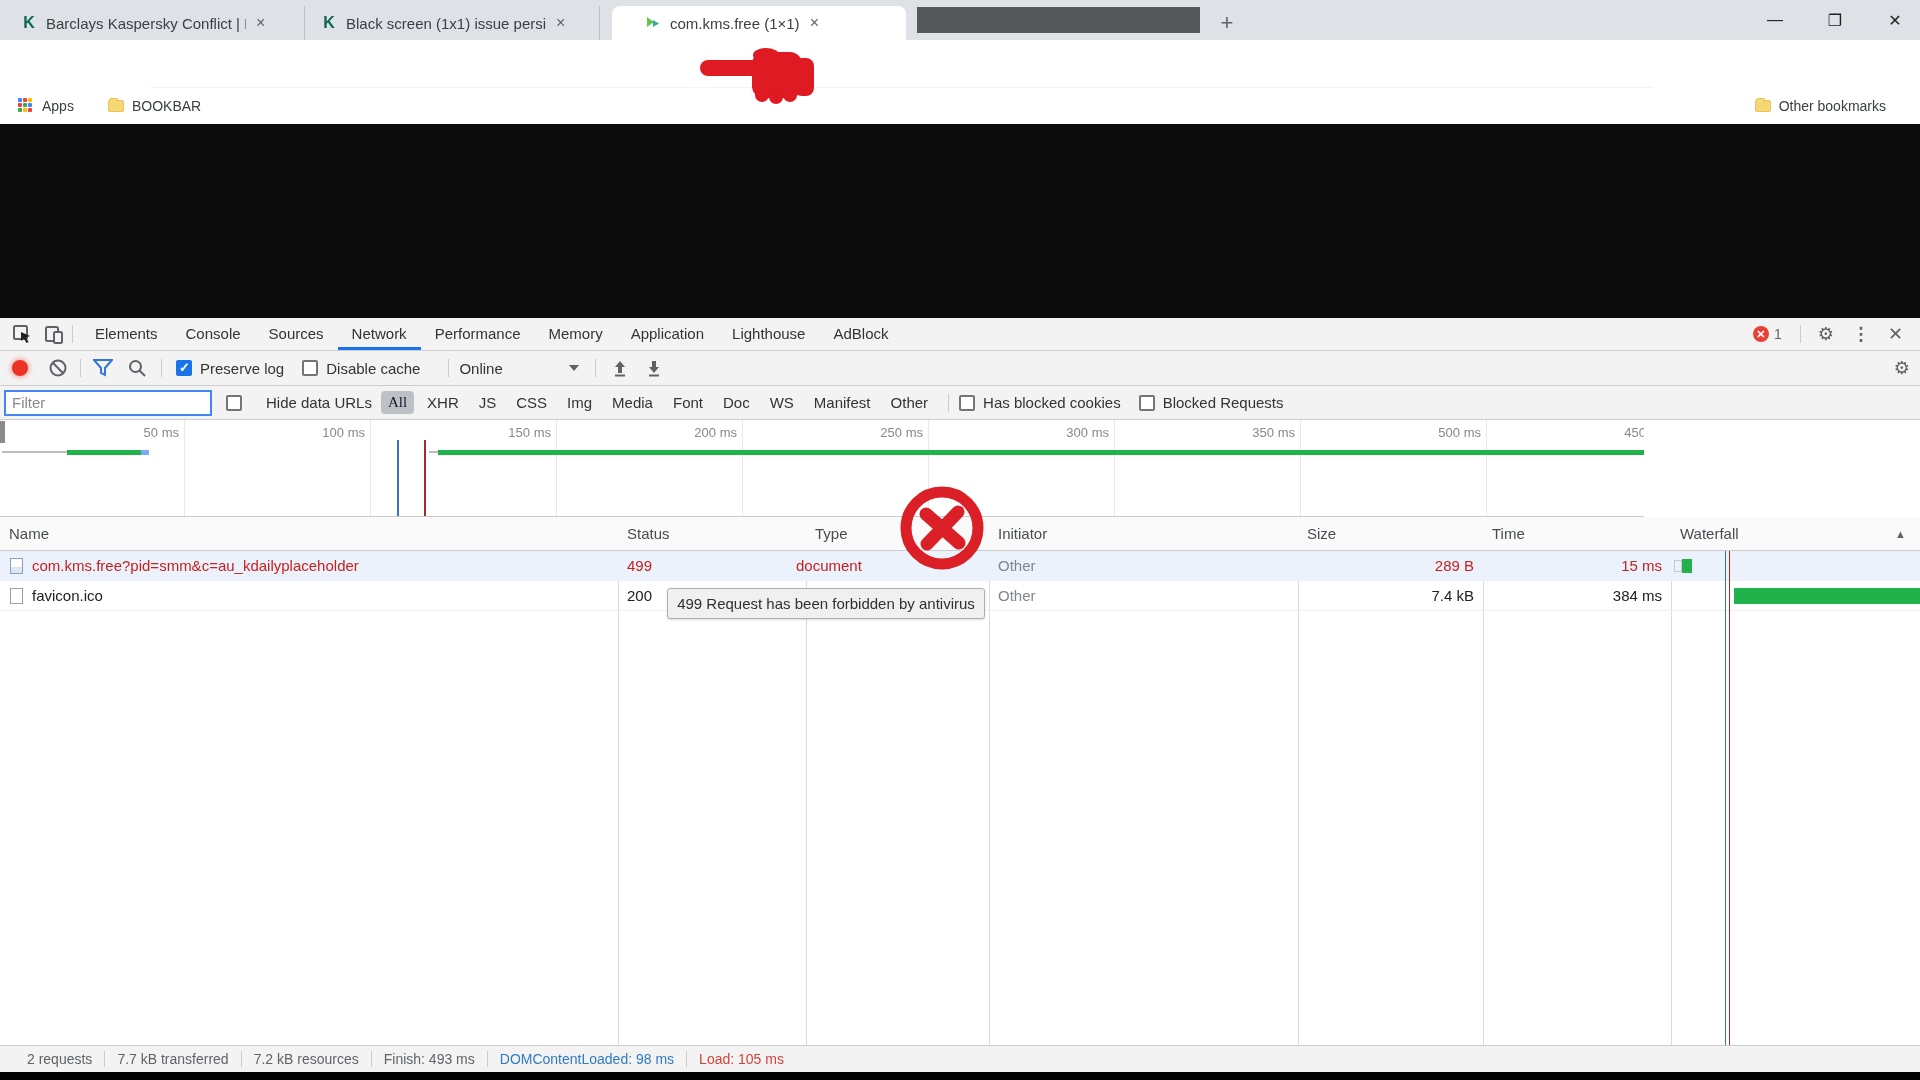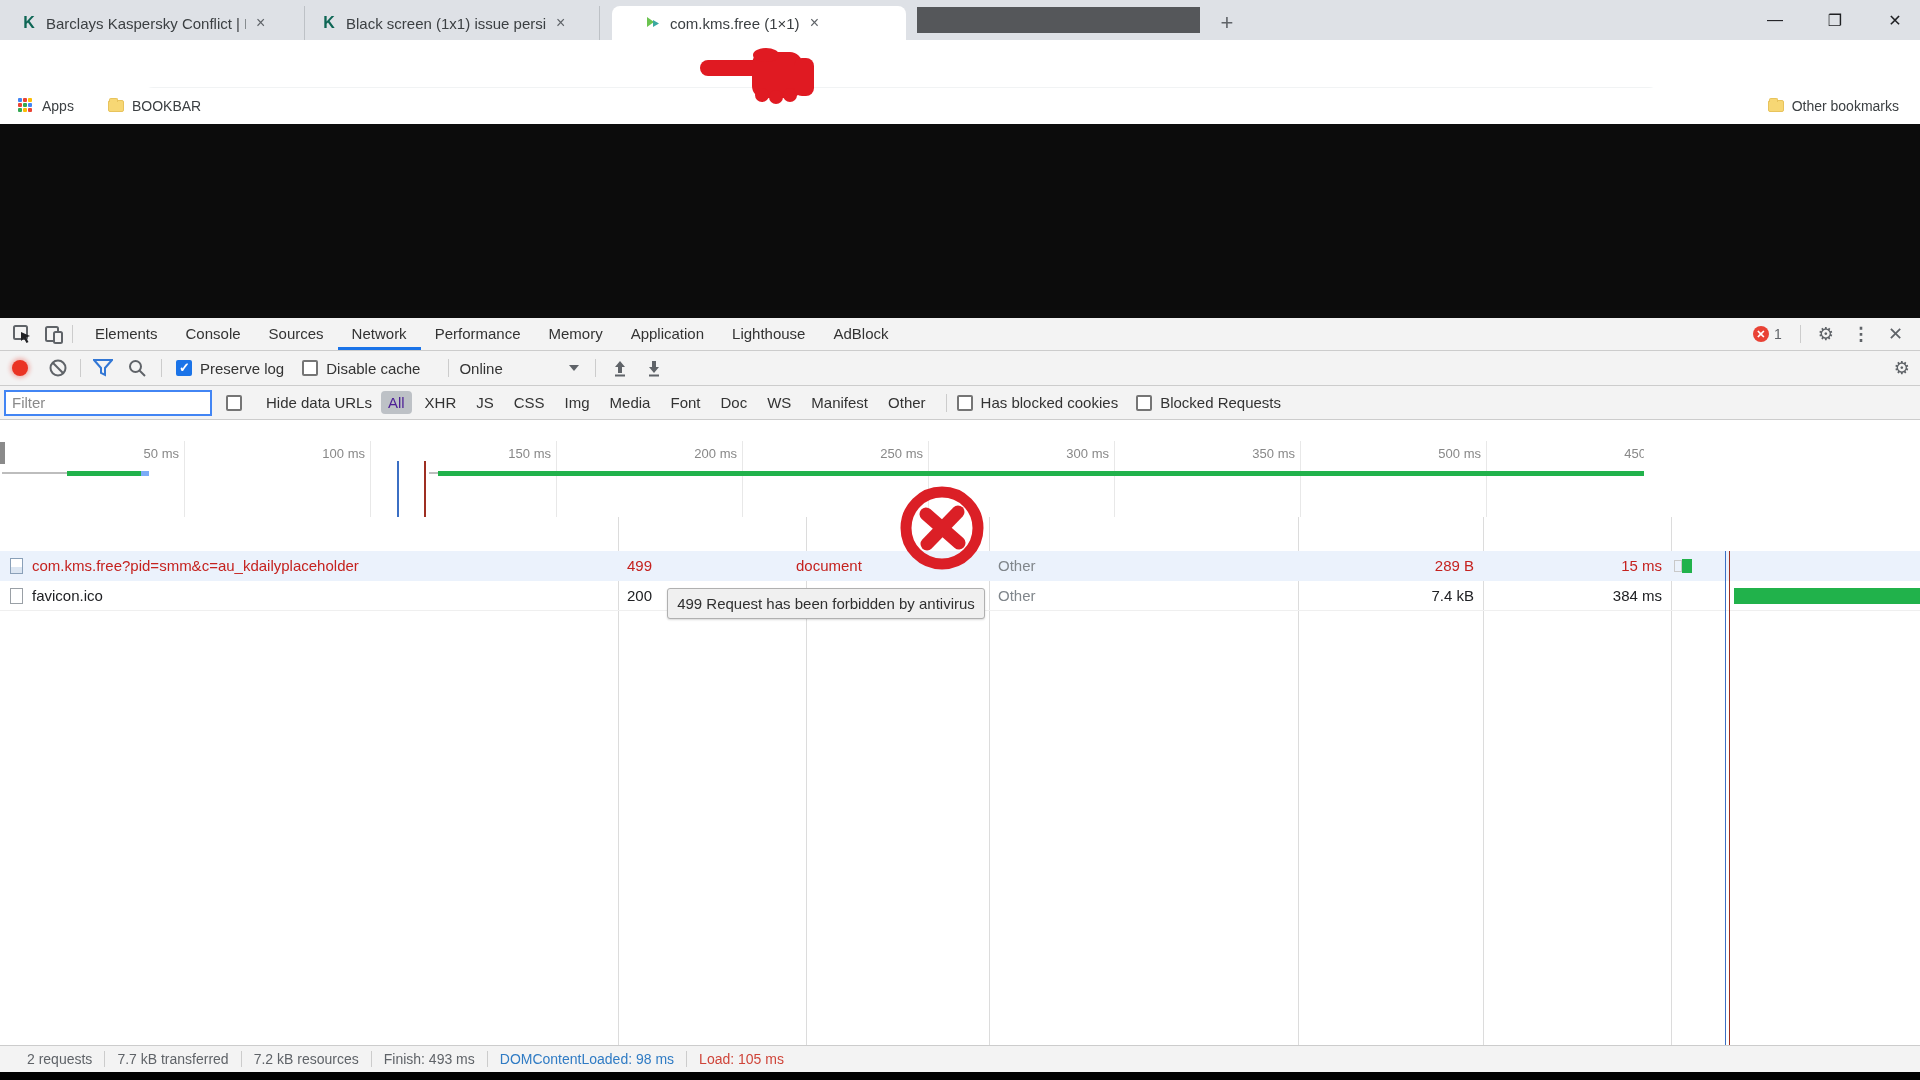--- a/index.html
+++ b/index.html
@@ -61,23 +61,23 @@
   .chk.on { background:#1a73e8; border-color:#1a73e8; position:relative; }
   .chk.on:after { content:"✓"; position:absolute; left:1px; top:-2px; color:#fff; font-size:13px; font-weight:bold; }
   .tbitem { display:flex; align-items:center; margin-right:18px; }
 
   #dt-filterbar { left:0; top:386px; width:1920px; height:34px; background:#f3f3f3; border-bottom:1px solid #ccc;
                   display:flex; align-items:center; font-size:15px; color:#333; }
   #filter-input { width:208px; height:26px; margin-left:4px; border:2px solid #4285f4; background:#fff;
                   font-size:15px; padding:0 6px; outline:none; font-family:"Liberation Sans",sans-serif; }
   #filter-input::placeholder { color:#8a8a8a; }
   .chip { padding:3px 7px; margin:0 3px; color:#333; border-radius:4px; white-space:nowrap; }
-  .chip.sel { background:#bdc1c6; color:#4c1d95; }
-
-  #overview { left:0; top:420px; width:1644px; height:97px; background:#fff; border-bottom:1px solid #ccc; overflow:hidden;margin-top:21px; }
+  .chip.sel { background:#bdc1c6; color:#0f172a;font-family:Liberation Serif, serif; }
+
+  #overview { left:0; top:420px; width:1644px; height:97px; background:#fff; border-bottom:1px solid #ccc; overflow:hidden; }
   .gridline { position:absolute; top:0; width:1px; height:97px; background:#e8e8e8; }
   .ticklbl { position:absolute; top:5px; width:84px; text-align:right; font-size:13px; color:#888; }
   .ovbar { position:absolute; height:5px; background:#21b24b; top:30px; }
   .ovline { position:absolute; height:2px; background:#bdbdbd; top:31px; }
   .evline { position:absolute; top:20px; height:77px; width:2px; }
   #ov-grip { position:absolute; left:0; top:1px; width:5px; height:22px; background:#8a8a8a; }
 
   
   #nettable { left:0; top:517px; width:1920px; height:528px; background:#fff; font-size:15px; }
   #thead { position:absolute; left:0; top:0; width:1920px; height:34px; background:#fafafa;
@@ -188,21 +188,21 @@
       <i style="background:#34a853"></i>
         <i style="background:#fbbc05"></i>
         <i style="background:#ea4335"></i>
     </span>
     <span class="lbl">Apps</span>
   </div>
   <div class="bm" style="margin-left:34px;">
     <span class="folder"></span>
     <span class="lbl">BOOKBAR</span>
   </div>
-  <div class="bm" style="margin-left:auto;margin-right:21px;padding-left:12px;">
+  <div class="bm" style="margin-left:auto;margin-right:34px;padding-left:12px;">
     <span class="folder"></span>
     <span class="lbl">Other bookmarks</span>
   </div>
 </div>
 
 <div id="pagecontent" class="abs"></div>
 
 <div id="dt-tabbar" class="abs">
   <span class="dt-icon">
     <svg width="20" height="20" viewBox="0 0 20 20">
@@ -338,20 +338,30 @@
 </div>
 
 <div id="nettable" class="abs">
   <div class="colsep" style="left:618px;"></div>
   <div class="colsep" style="left:806px;"></div>
   <div class="colsep" style="left:989px;"></div>
   <div class="colsep" style="left:1298px;"></div>
   <div class="colsep" style="left:1483px;"></div>
   <div class="colsep" style="left:1671px;"></div>
 
+  <div id="thead">
+    <span class="th" style="left:0;">Name</span>
+    <span class="th" style="left:618px;">Status</span>
+    <span class="th" style="left:806px;">Type</span>
+    <span class="th" style="left:989px;">Initiator</span>
+    <span class="th" style="left:1298px;">Size</span>
+    <span class="th" style="left:1483px;">Time</span>
+    <span class="th" style="left:1671px;">Waterfall</span>
+    <span class="th" style="left:1886px;font-size:11px;color:#5f6368;">▲</span>
+  </div>
 
   <div class="row" style="top:34px;background:#ebf2fc;">
     <span class="cell" style="left:0;width:618px;">
       <span class="fileicon doc"></span><span class="err">com.kms.free?pid=smm&amp;c=au_kdailyplaceholder</span>
     </span>
     <span class="cell err" style="left:627px;width:170px;">499</span>
     <span class="cell err" style="left:796px;width:165px;">document</span>
     <span class="cell muted" style="left:998px;width:290px;">Other</span>
     <span class="cell err r-right" style="left:1298px;width:176px;">289 B</span>
     <span class="cell err r-right" style="left:1483px;width:179px;">15 ms</span>

